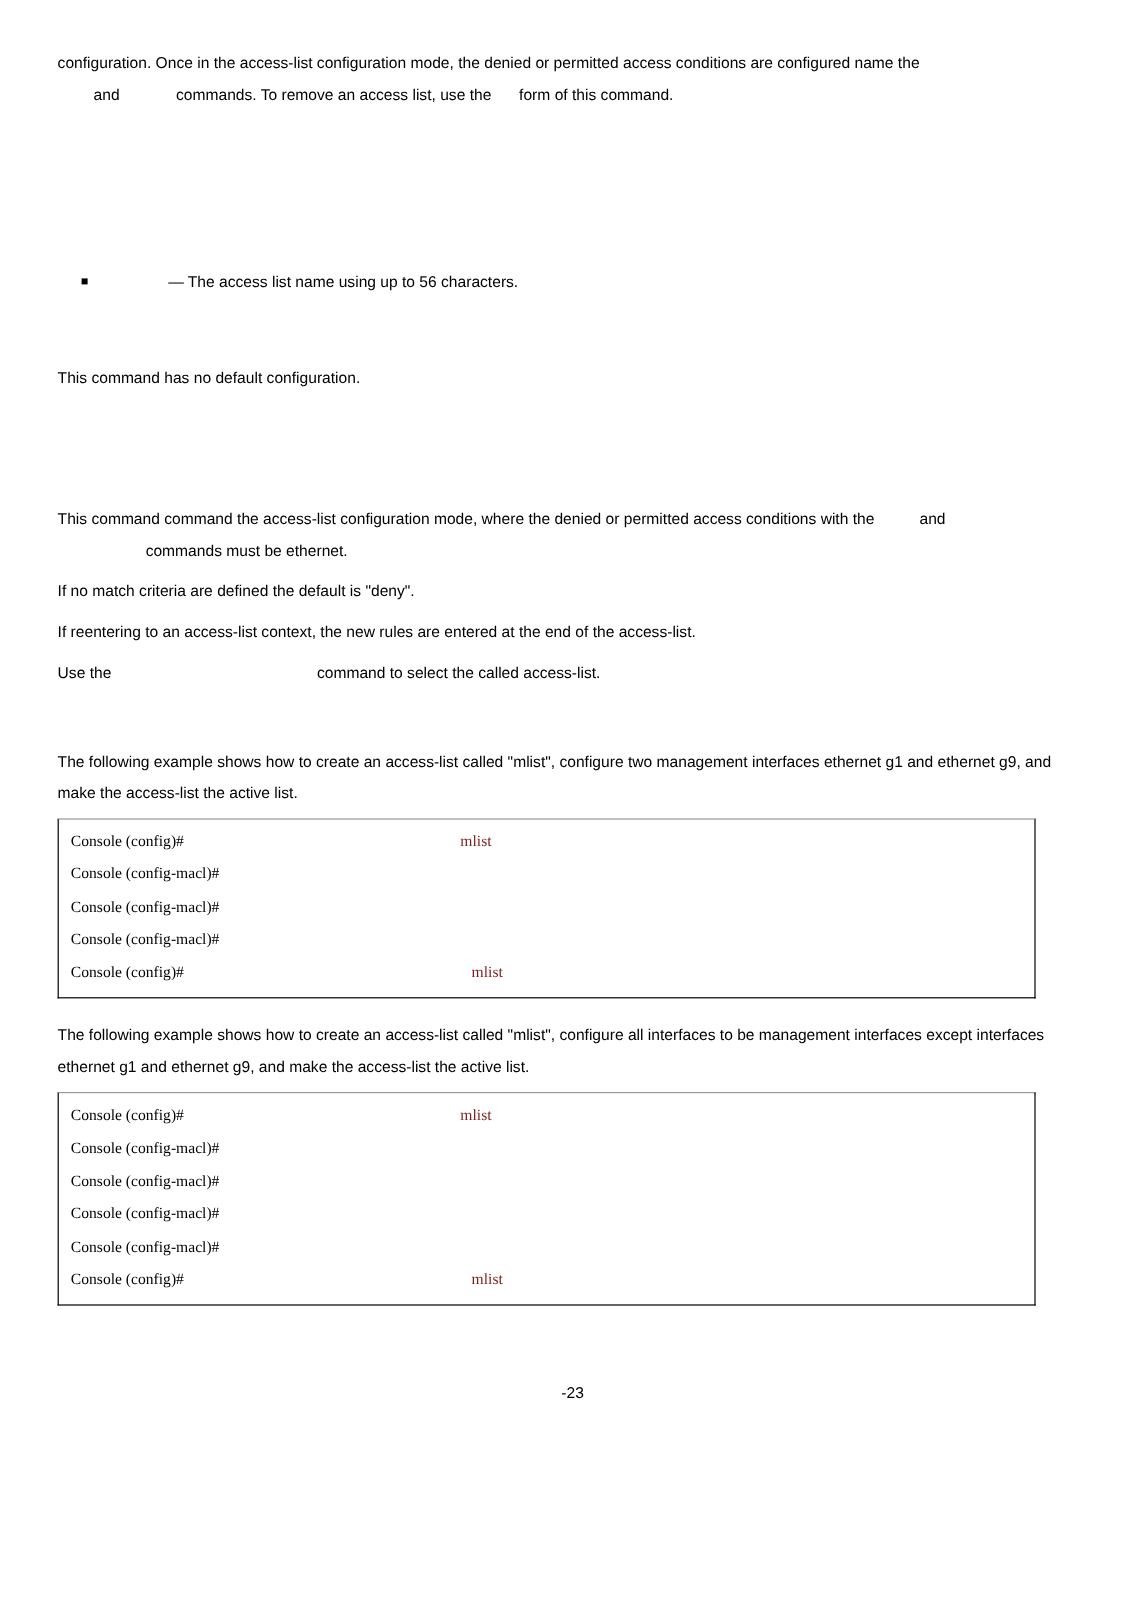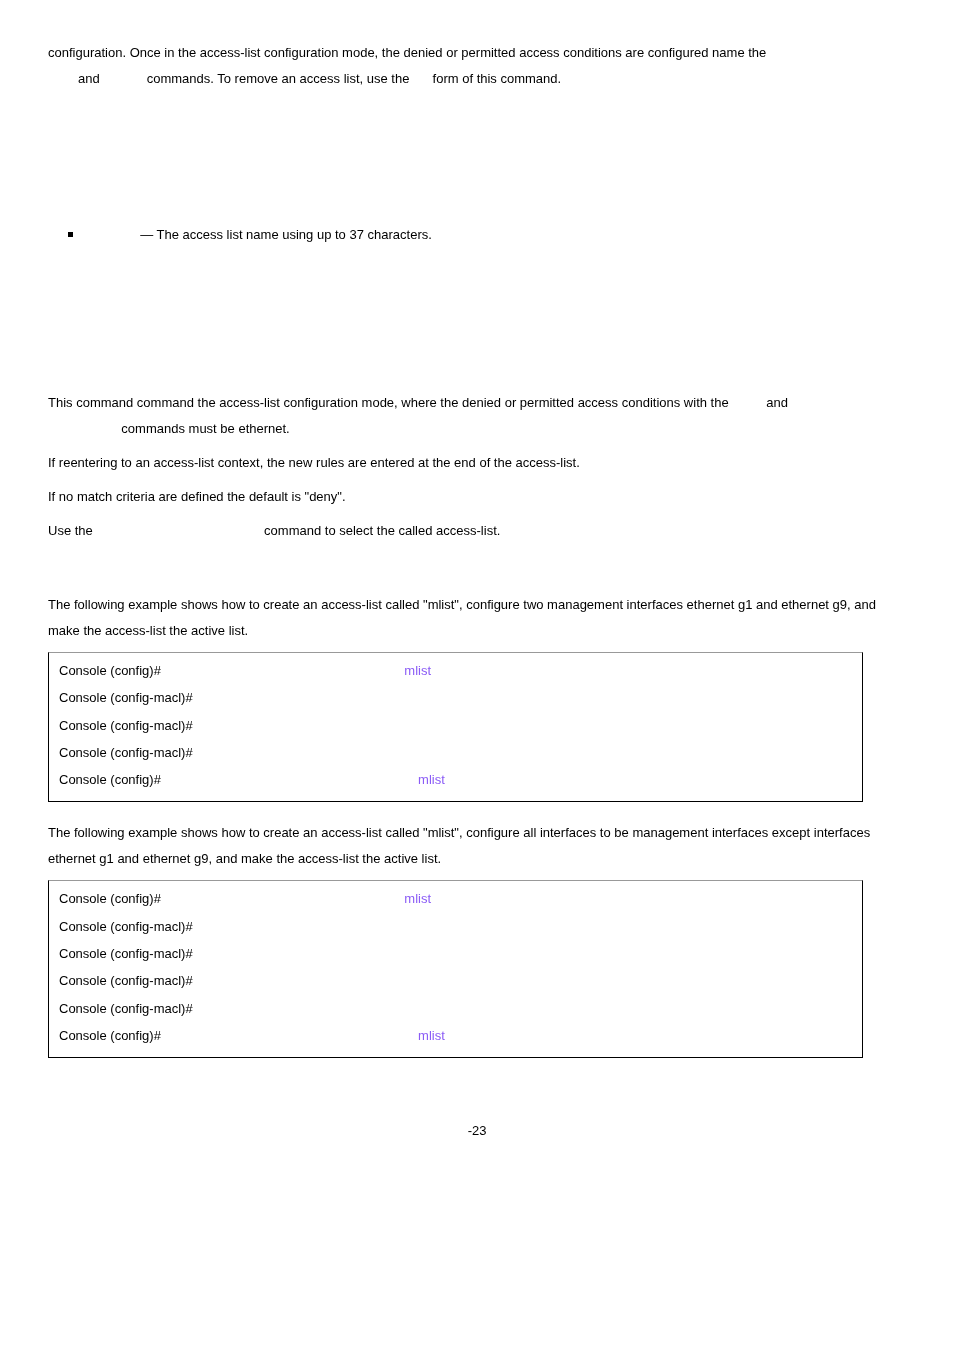--- a/index.html
+++ b/index.html
@@ -53,33 +53,34 @@
       border: 1px solid #000;
       border-top-color: #999;
       width: 815px;
       padding: 4px 10px 8px 10px;
       margin-bottom: 18px;
       box-sizing: border-box;
     }
     .eline {
       display: flex;
       line-height: 2.1;
+      font-family: Liberation Serif, serif;
     }
     .prompt {
       min-width: 195px;
     }
     .hidden-cmd {
       color: #ffffff;
       font-weight: bold;
     }
     .hidden-text {
       color: #ffffff;
     }
     .param {
-      color: #8b5cf6;
+      color: #7f1d1d;
     }
     .pnum {
       text-align: center;
       margin-top: 60px;
     }
     .pnum-pre {
       color: #ffffff;
     }
   </style>
 </head>
@@ -99,39 +100,40 @@
   </p>
 
   <div class="section-heading">Syntax</div>
   <div class="hidden-cmd indent1">management access-list name</div>
   <div class="hidden-cmd indent1">no management access-list name</div>
 
   <div class="bullet-row">
     <div class="bullet"></div>
     <div>
       <span class="bullet-hidden">name</span>
-      <span> — The access list name using up to 37 characters.</span>
+      <span> — The access list name using up to 56 characters.</span>
     </div>
   </div>
 
   <div class="section-heading">Default Configuration</div>
+  <p class="para">This command has no default configuration.</p>
 
   <div class="section-heading" style="margin-top:18px">Command Mode</div>
 
   <div class="section-heading" style="margin-top:18px">User Guidelines</div>
   <p class="para">
     <span>This command command the access-list configuration mode, where the denied or permitted access conditions with the </span>
     <span class="bold">deny</span>
     <span> and </span>
     <br>
     <span class="bold indent1" style="display:inline-block">permit</span>
     <span> commands must be ethernet.</span>
   </p>
+  <p class="para">If no match criteria are defined the default is "deny".</p>
   <p class="para">If reentering to an access-list context, the new rules are entered at the end of the access-list.</p>
-  <p class="para">If no match criteria are defined the default is "deny".</p>
   <p class="para">
     <span>Use the </span>
     <span class="bold">management access-class</span>
     <span> command to select the called access-list.</span>
   </p>
 
   <div class="section-heading" style="margin-top:18px">Examples</div>
   <p class="para">The following example shows how to create an access-list called "mlist", configure two management interfaces ethernet g1 and ethernet g9, and make the access-list the active list.</p>
 
   <div class="example-box">

